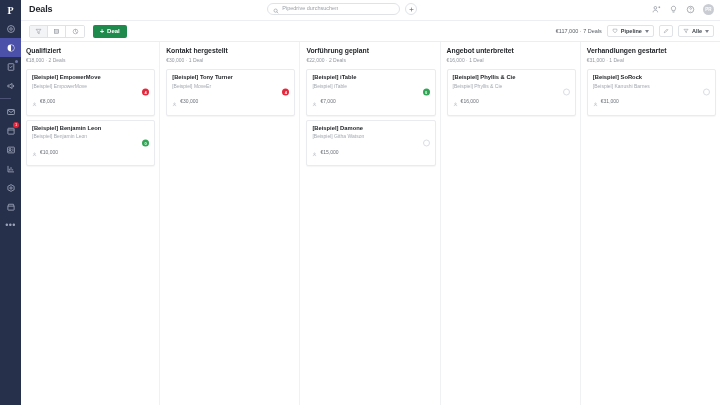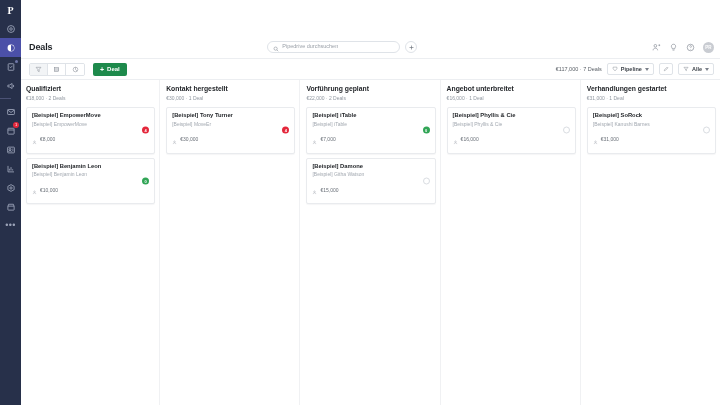--- a/index.html
+++ b/index.html
@@ -46,21 +46,21 @@
   .nav-sep { width:11px; height:1px; background:#4b5275; margin:3px 0; }
   .nav-dots { color:#9ba3b8; font-size:9px; letter-spacing:0.4px; line-height:1;
               height:19px; display:flex; align-items:center; }
 
   
   .main { flex:1; height:405px; display:flex; flex-direction:column; background:#fff; }
 
   
   .topbar {
     height:21px; flex:0 0 21px; display:flex; align-items:center;
-    border-bottom:1px solid #eceef1; padding:0 6px 2px 8px; gap:24px;margin-top:38px;
+    border-bottom:1px solid #eceef1; padding:0 6px 2px 8px; gap:24px;
   }
   .page-title { font-size:9px; font-weight:bold; color:#1f2328; letter-spacing:-0.1px; }
   .search-wrap {
     margin-left:auto; position:relative;
     display:flex; align-items:center;
   }
   .search-box {
     width:133px; height:12px; border:1px solid #dfe3e8; border-radius:7px;
     background:#fff; display:flex; align-items:center; padding:0 5px; gap:3px;
   }

